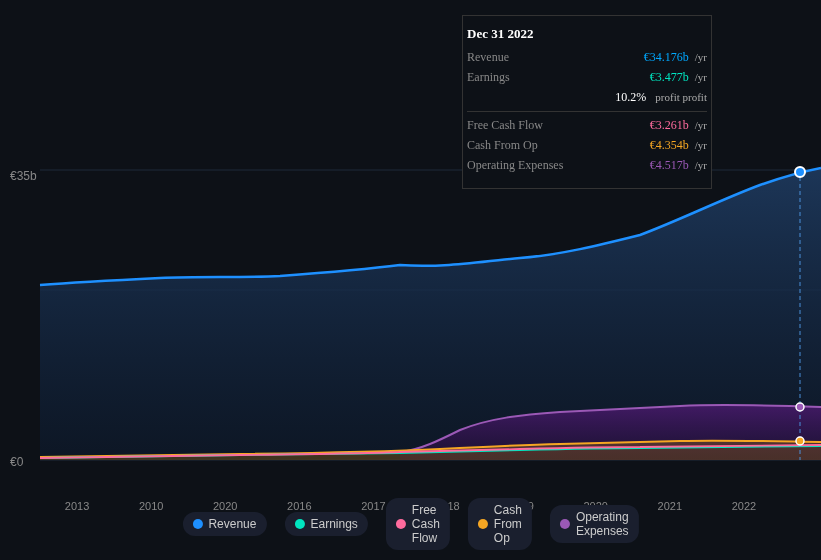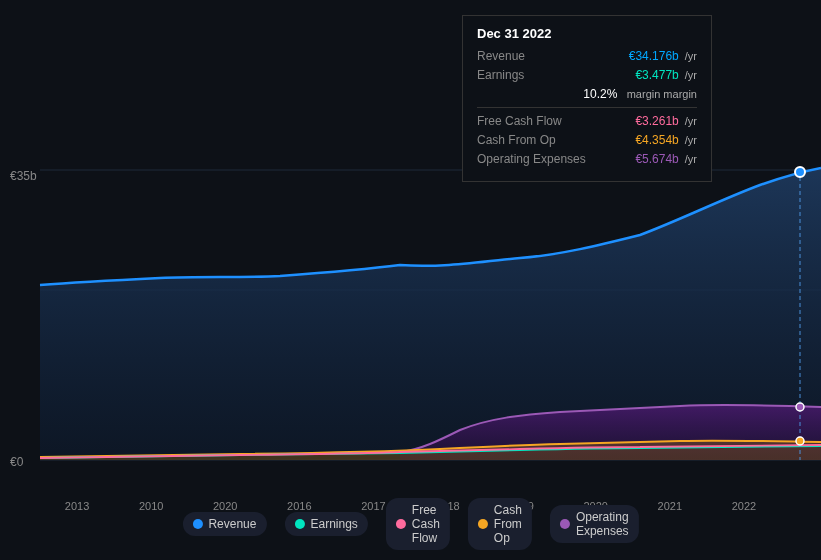--- a/index.html
+++ b/index.html
@@ -43,24 +43,25 @@
       height: 510px;
     }
 
     
     #tooltip {
       position: absolute;
       top: 15px;
       left: 462px;
       background: #0d1117;
       border: 1px solid #333;
-      padding: 10px 14px;
+      padding: 10px 4px;
       min-width: 250px;
       font-size: 12px;
       z-index: 10;
+      font-family: Liberation Serif, serif;
     }
 
     #tooltip-title {
       color: #fff;
       font-size: 13px;
       font-weight: bold;
       margin-bottom: 8px;
     }
 
     .tooltip-row {
@@ -221,21 +222,21 @@
       <span class="tooltip-label">Earnings</span>
       <span class="tooltip-value">
         <span class="val-teal">€3.477b</span><span class="tooltip-sub">/yr</span>
       </span>
     </div>
 
     <div class="tooltip-row">
       <span class="tooltip-label"></span>
       <span class="tooltip-value">
         <span style="color:#fff">10.2%</span>
-        <span class="tooltip-sub">margin margin</span>
+        <span class="tooltip-sub">profit profit</span>
       </span>
     </div>
 
     <hr class="tooltip-divider">
 
     <div class="tooltip-row">
       <span class="tooltip-label">Free Cash Flow</span>
       <span class="tooltip-value val-pink">
         <span>€3.261b</span><span class="tooltip-sub">/yr</span>
       </span>
@@ -244,21 +245,21 @@
     <div class="tooltip-row">
       <span class="tooltip-label">Cash From Op</span>
       <span class="tooltip-value val-orange">
         <span>€4.354b</span><span class="tooltip-sub">/yr</span>
       </span>
     </div>
 
     <div class="tooltip-row">
       <span class="tooltip-label">Operating Expenses</span>
       <span class="tooltip-value val-purple">
-        <span>€5.674b</span><span class="tooltip-sub">/yr</span>
+        <span>€4.517b</span><span class="tooltip-sub">/yr</span>
       </span>
     </div>
   </div>
 
   <div id="x-axis">
     <span class="x-label">2013</span>
     <span class="x-label">2010</span>
     <span class="x-label">2020</span>
     <span class="x-label">2016</span>
     <span class="x-label">2017</span>

